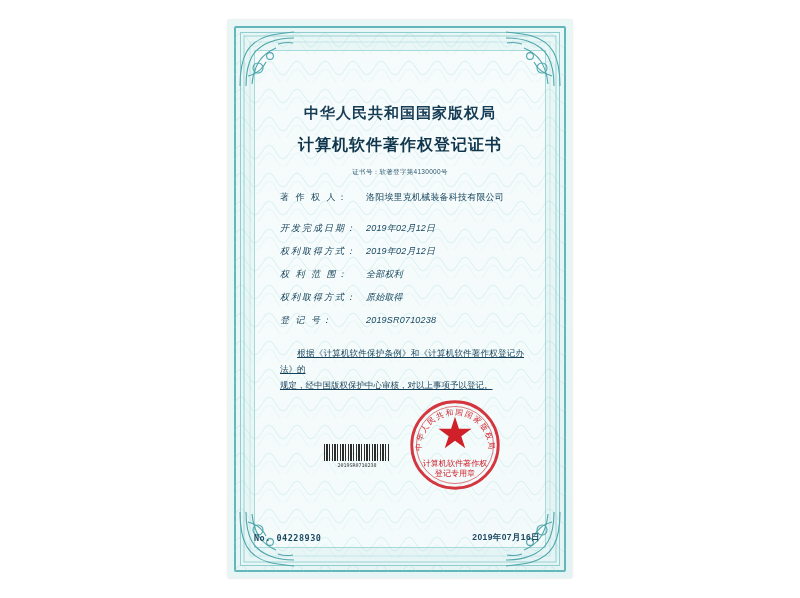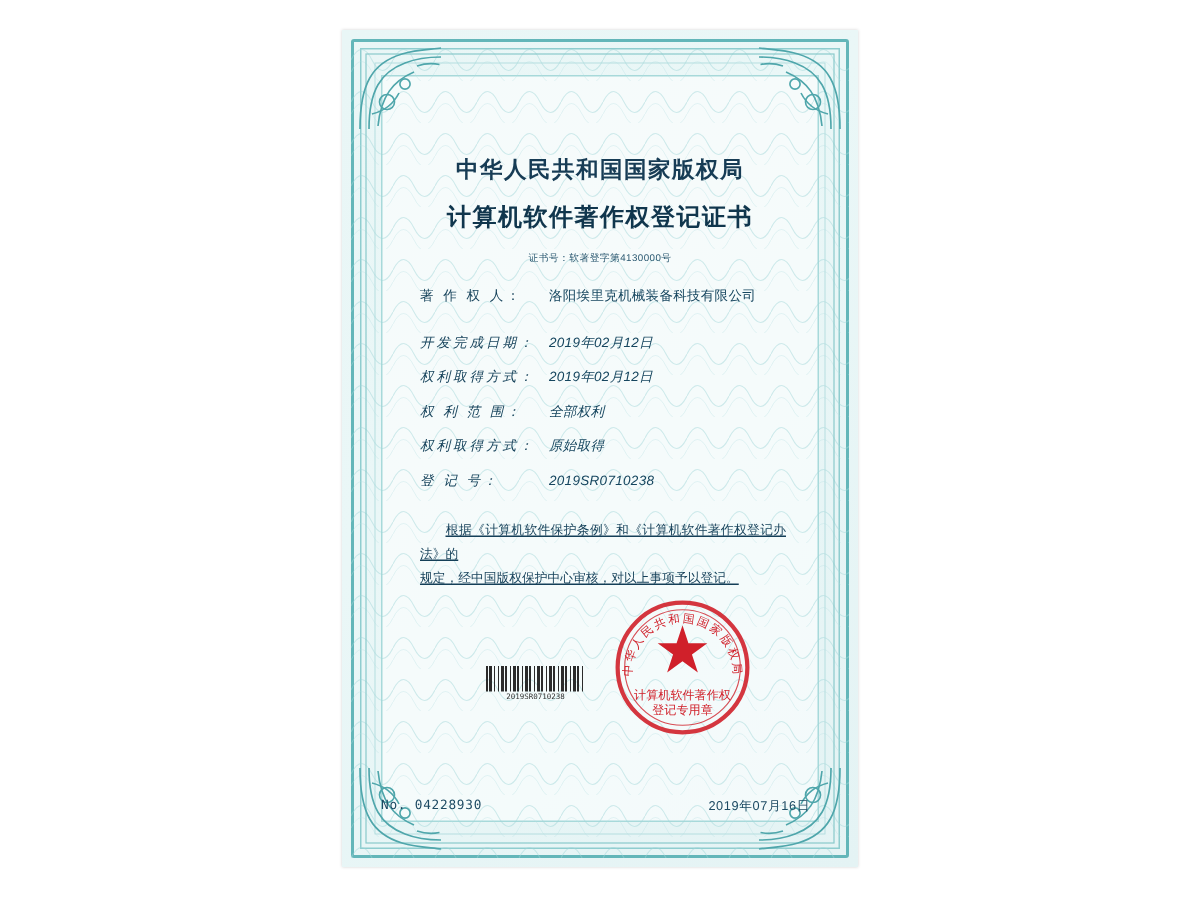--- a/index.html
+++ b/index.html
@@ -203,23 +203,24 @@
   .seal svg { display: block; }
 
   
   .bottom-row {
     position: absolute;
     left: 26px;
     right: 26px;
     bottom: 34px;
     display: flex;
     justify-content: space-between;
-    align-items: flex-start;
+    align-items: center;
     font-size: 8px;
     color: #1d4a63;
+    font-weight: bold;
   }
   .serial {
     font-family: "DejaVu Sans Mono", "Liberation Mono", monospace;
     letter-spacing: 0.5px;
     font-size: 8.5px;
   }
   .issue-date {
     font-size: 8.5px;
     letter-spacing: 0.4px;
     margin-right: 6px;

